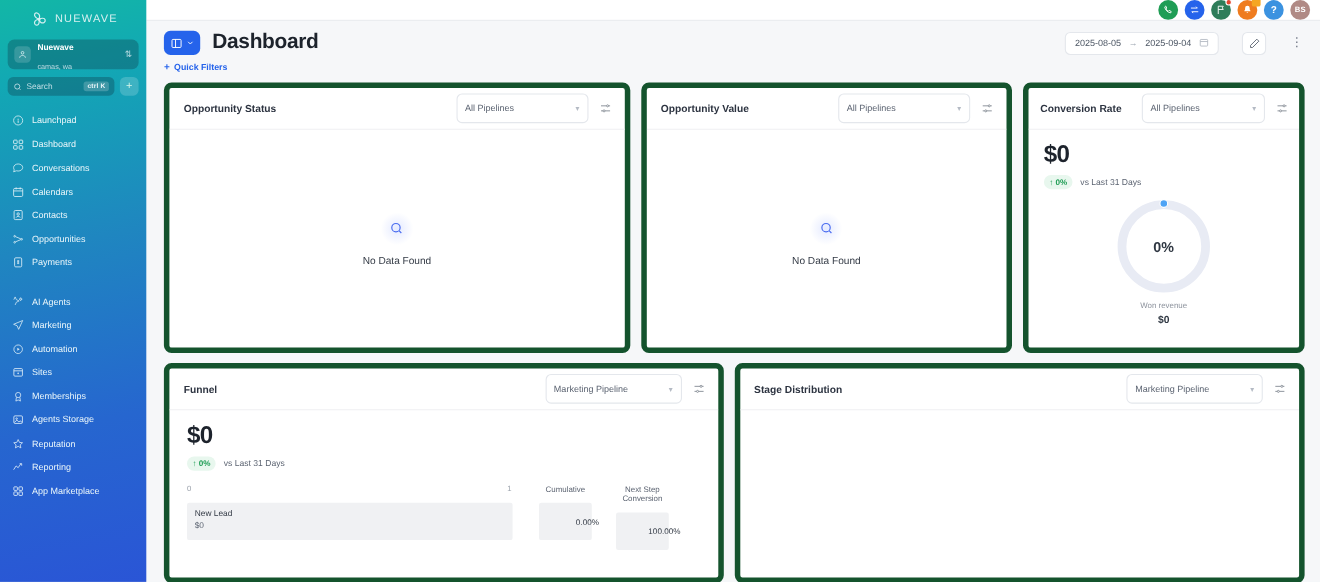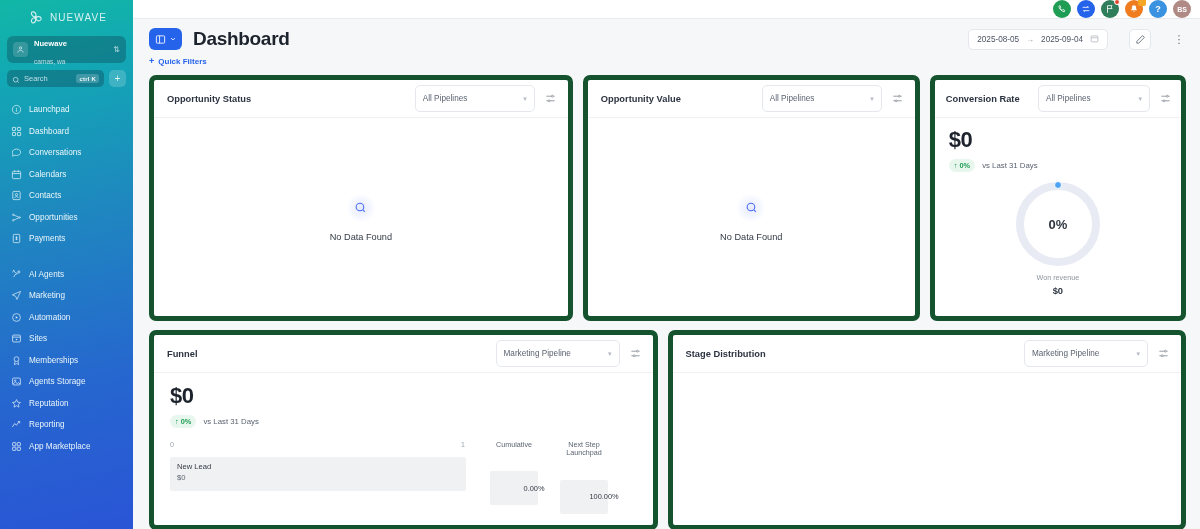--- a/index.html
+++ b/index.html
@@ -186,21 +186,21 @@
   .fn-bar {
     margin-top: 9px; height: 34px; background: #f0f1f3; border-radius: 2px;
     padding: 5px 0 0 7px;
   }
   .fn-bar-lbl { font-size: 7.6px; color: #333a45; font-weight: 500; }
   .fn-bar-val { font-size: 7.6px; color: #5b6371; margin-top: 2px; }
   .fn-cols { display: flex; gap: 22px; padding-left: 24px; }
   .fn-col { width: 48px; text-align: center; }
   .fn-col-h { font-size: 7.2px; color: #5b6371; line-height: 1.15; }
   .fn-col-box {
-    margin-top: 22px; background: #f0f1f3; border-radius: 2px; height: 34px;
+    margin-top: 8px; background: #f0f1f3; border-radius: 2px; height: 34px;
     display: flex; align-items: center; justify-content: center;
     font-size: 7.4px; color: #333a45; padding-left: 40px;
   }
 </style>
 </head>
 <body>
 
 <div class="app">
 
   <aside class="sidebar">
@@ -606,21 +606,21 @@
                   <div class="fn-bar-lbl">New Lead</div>
                   <div class="fn-bar-val">$0</div>
                 </div>
               </div>
               <div class="fn-cols">
                 <div class="fn-col">
                   <div class="fn-col-h">Cumulative</div>
                   <div class="fn-col-box">0.00%</div>
                 </div>
                 <div class="fn-col">
-                  <div class="fn-col-h">Next Step Launchpad</div>
+                  <div class="fn-col-h">Next Step Conversion</div>
                   <div class="fn-col-box">100.00%</div>
                 </div>
               </div>
             </div>
           </div>
         </section>
 
         <section class="card" style="width:520px;height:200px">
           <div class="card-head">
             <span class="card-title">Stage Distribution</span>

